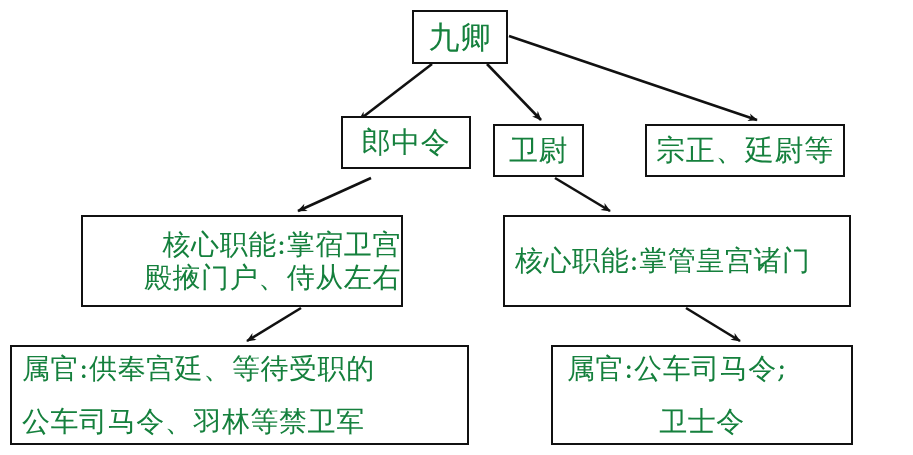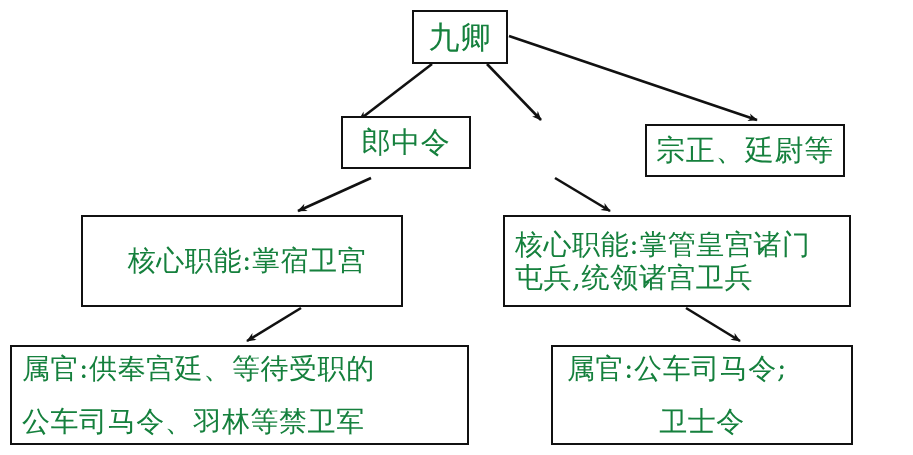--- a/index.html
+++ b/index.html
@@ -74,21 +74,21 @@
     height: 53px;
     font-size: 29px;
   }
   
   #n-lzl-duty {
     left: 81px;
     top: 215px;
     width: 322px;
     height: 92px;
     font-size: 28px;
-    align-items: center;
+    align-items: flex-end;
     padding-left: 10px;
   }
   #n-ww-duty {
     left: 503px;
     top: 215px;
     width: 348px;
     height: 92px;
     font-size: 28px;
     align-items: flex-start;
     padding-left: 10px;
@@ -142,32 +142,35 @@
   </svg>
 
   <div class="node" id="n-jiuqing">
     <span class="line">九卿</span>
   </div>
 
   <div class="node" id="n-langzhongling">
     <span class="line">郎中令</span>
   </div>
 
+  <div class="node" id="n-weiwei">
+    <span class="line">卫尉</span>
+  </div>
 
   <div class="node" id="n-zongzheng">
     <span class="line">宗正、廷尉等</span>
   </div>
 
   <div class="node" id="n-lzl-duty">
     <span class="line l1">核心职能:掌宿卫宫</span>
+    <span class="line l2">殿掖门户、侍从左右</span>
   </div>
 
   <div class="node" id="n-ww-duty">
     <span class="line l1">核心职能:掌管皇宫诸门</span>
-    <span class="line l2">屯兵,统领诸宫卫兵</span>
   </div>
 
   <div class="node" id="n-lzl-staff">
     <span class="line l1">属官:供奉宫廷、等待受职的</span>
     <span class="line l2">公车司马令、羽林等禁卫军</span>
   </div>
 
   <div class="node" id="n-ww-staff">
     <span class="line l1">属官:公车司马令;</span>
     <span class="line l2">卫士令</span>

